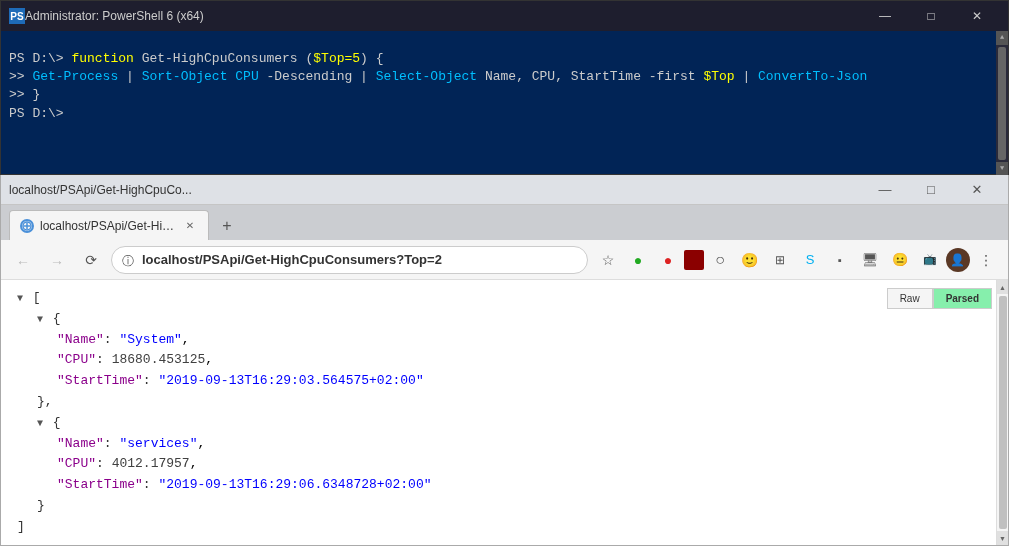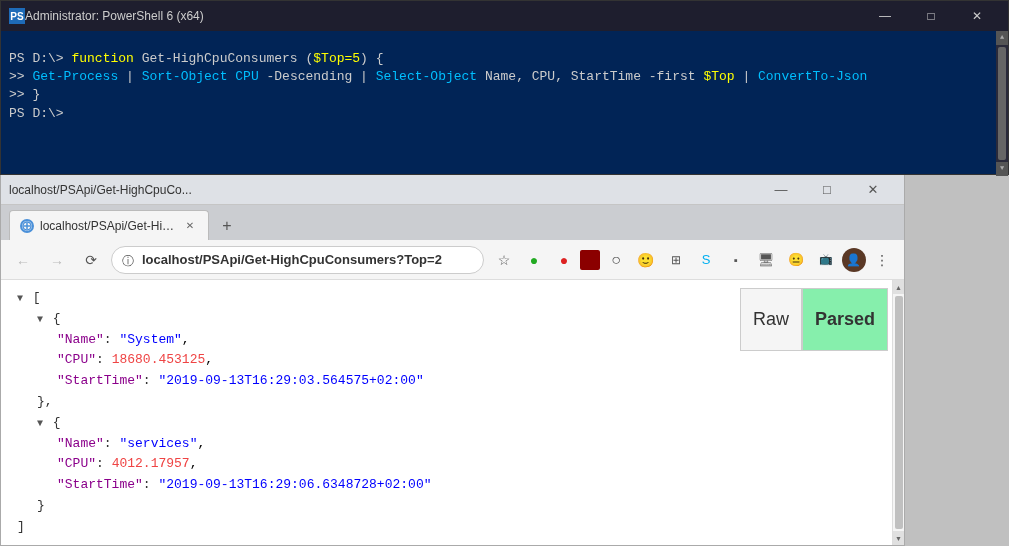--- a/index.html
+++ b/index.html
@@ -112,21 +112,21 @@
       border-radius: 2px;
     }
 
     
     .t-white { color: #cccccc; }
     .t-yellow { color: #ffff00; }
     .t-cyan { color: #00bfff; text-align: right; }
 
     
     .browser-window {
-      width: 905px;
+      width: 1009px;
       height: 371px;
       background: #f5f5f5;
       border: 1px solid #aaa;
       border-top: none;
       display: flex;
       flex-direction: column;
       position: relative;
     }
 
     .browser-titlebar {
@@ -324,38 +324,38 @@
     .json-area {
       flex: 1;
       padding: 8px 16px;
       font-family: 'Consolas', 'Courier New', monospace;
       font-size: 13px;
       line-height: 1.6;
       overflow-y: auto;
     }
 
     .json-btn {
-      padding: 20px 12px;
-      font-size: 18px;
+      padding: 4px 12px;
+      font-size: 10px;
       border: 1px solid #ccc;
       cursor: pointer;
       background: #f5f5f5;
       color: #333;
     }
 
     .json-btn.active {
       background: #86efac;
       font-weight: bold;
     }
 
     
     .j-bracket { color: #333; }
     .j-key { color: #8B008B; }
     .j-string { color: #0000ff; }
-    .j-number { color: #ef4444; margin-top: 40px; }
+    .j-number { color: #404040; margin-top: 40px; }
     .j-indent2 { margin-left: 20px; }
     .j-indent3 { margin-left: 40px; }
 
     .tree-toggle {
       color: #555;
       font-size: 10px;
       cursor: pointer;
       margin-right: 2px;
     }
 

